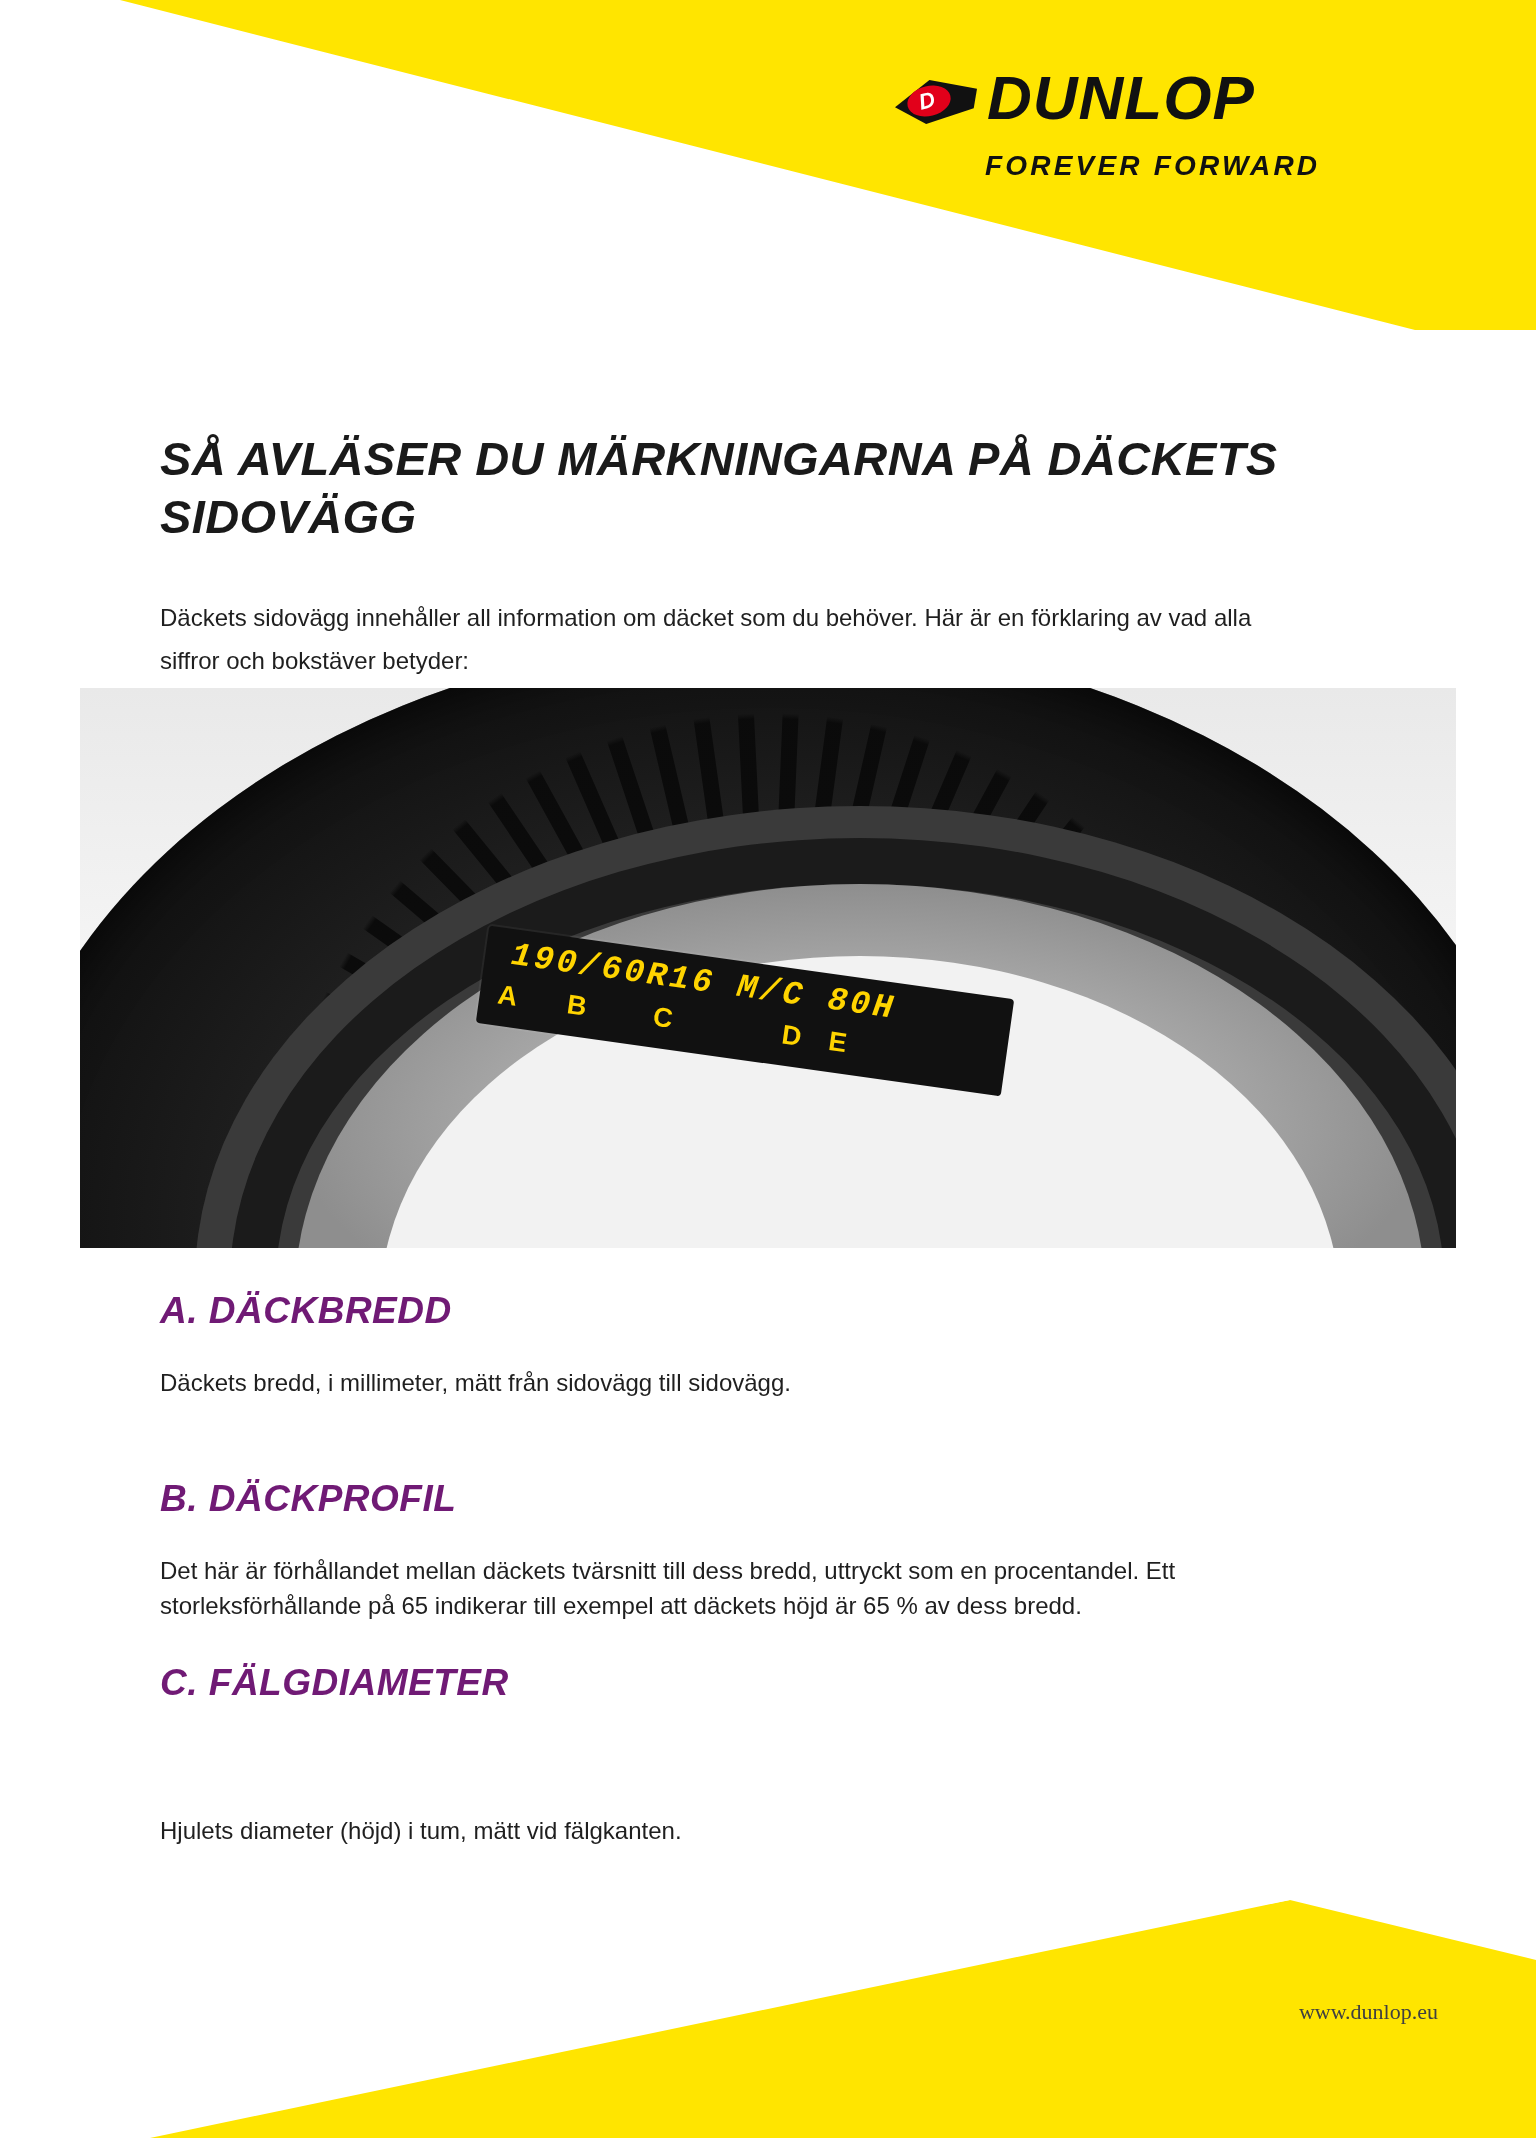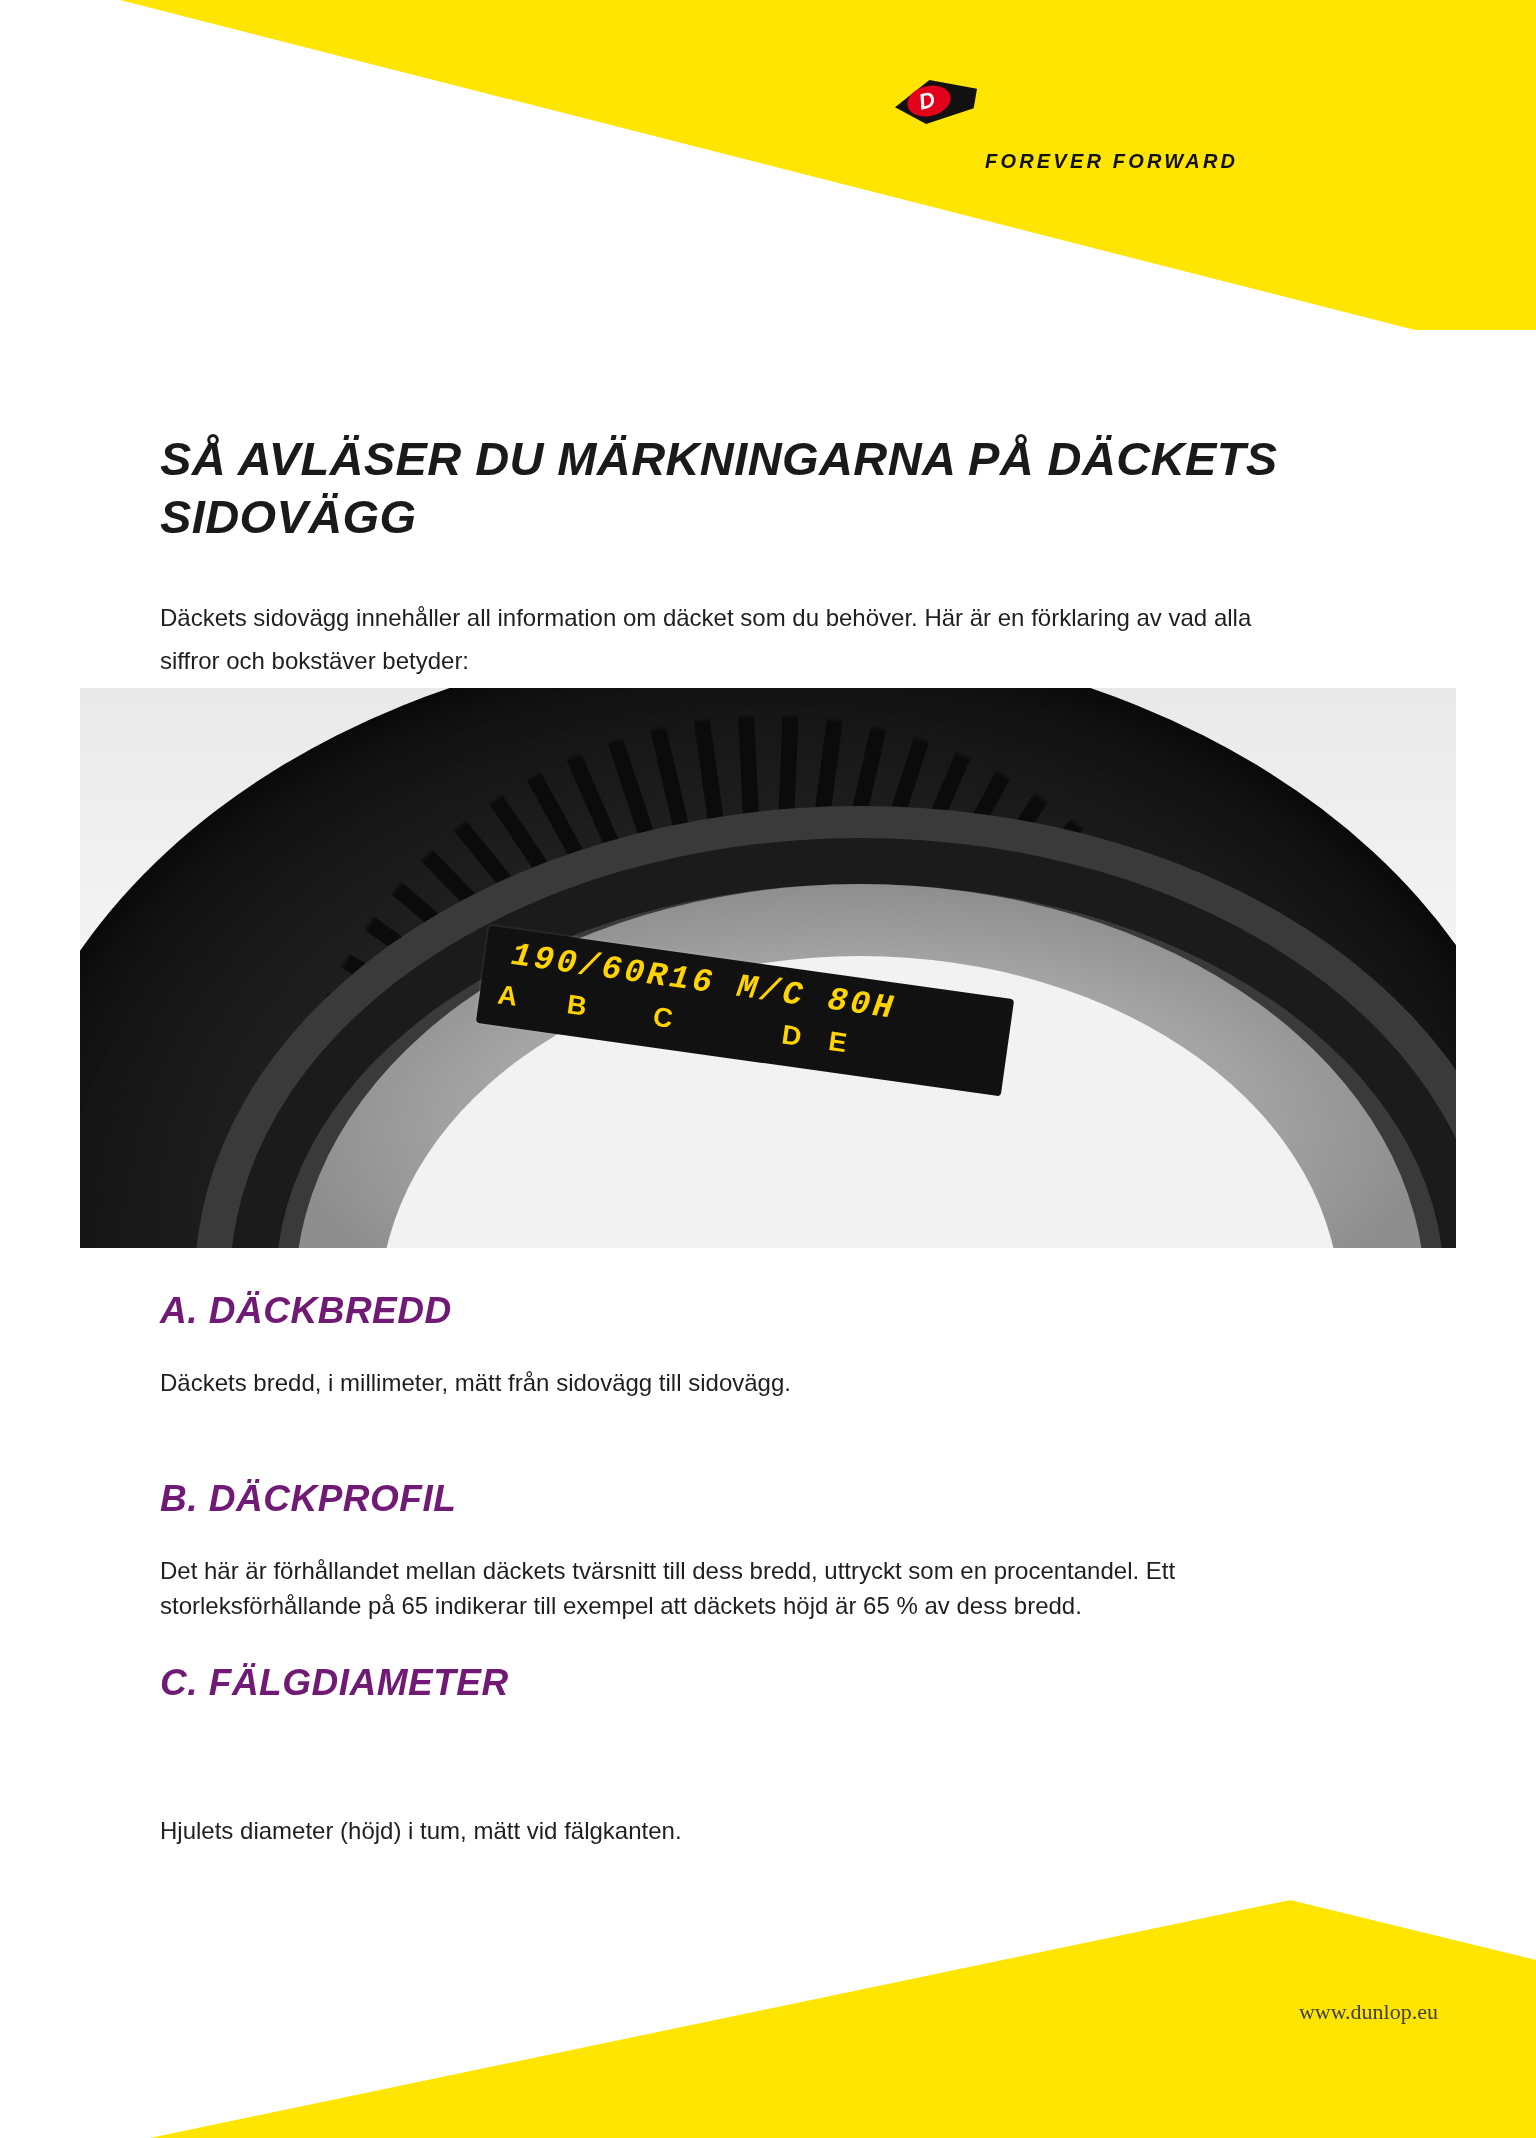--- a/index.html
+++ b/index.html
@@ -93,21 +93,21 @@
     font-style: italic;
     letter-spacing: 1px;
     color: #111111;
     font-family: "Liberation Sans", sans-serif;
     white-space: nowrap;
   }
   .logo-tag {
     position: absolute;
     left: 985px;
     top: 150px;
-    font-size: 20px;
+    font-size: 28px;
     font-weight: bold;
     font-style: italic;
     letter-spacing: 3.2px;
     color: #111111;
     font-family: "Liberation Sans", sans-serif;
     white-space: nowrap;
   }
 
   
   .content {
@@ -333,20 +333,21 @@
     <div class="header-yellow"></div>
     <div class="header-yellow-2"></div>
   </div>
 
   <div class="logo">
     <div class="logo-d-mark">
       <div class="swoosh"></div>
       <div class="oval"></div>
       <div class="dletter">D</div>
     </div>
+    <div class="logo-word">DUNLOP</div>
   </div>
   <div class="logo-tag">FOREVER FORWARD</div>
 
   <div class="content">
 
     <h1 class="title">SÅ AVLÄSER DU MÄRKNINGARNA PÅ DÄCKETS SIDOVÄGG</h1>
 
     <p class="intro">Däckets sidovägg innehåller all information om däcket som du behöver. Här är en förklaring av vad alla siffror och bokstäver betyder:</p>
 
     <div class="photo">

